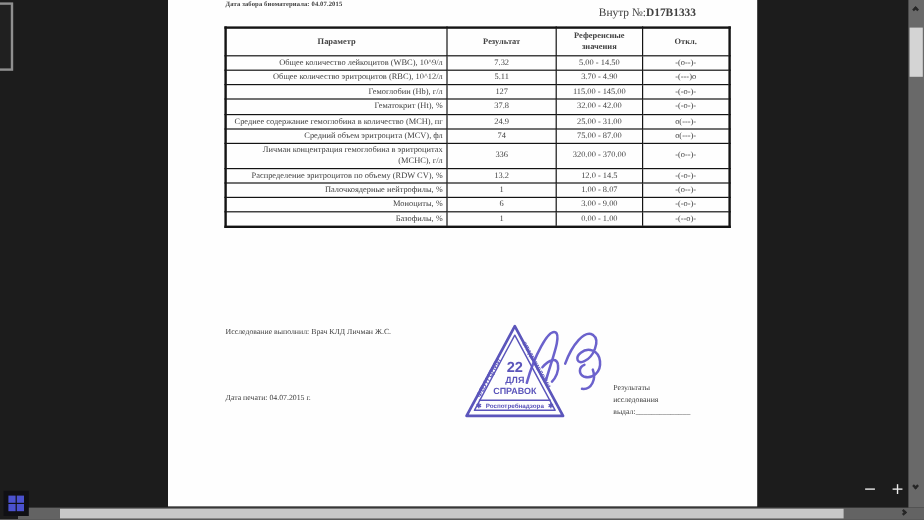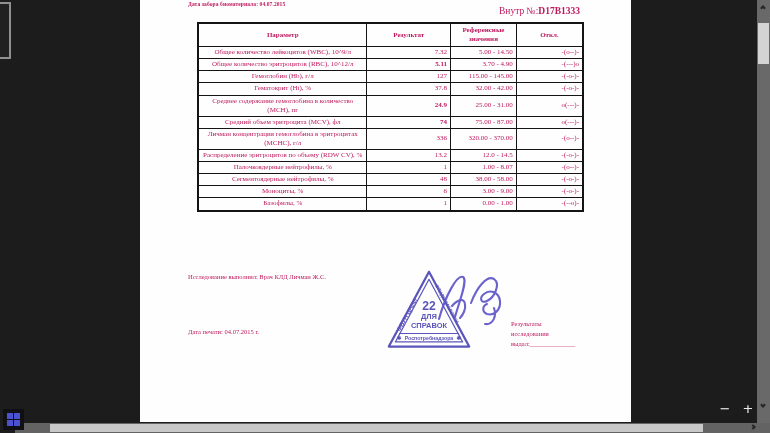--- a/index.html
+++ b/index.html
@@ -6,33 +6,33 @@
   html,body { width:770px; height:433px; overflow:hidden; }
   body { background:#1c1c1c; font-family:"Liberation Serif", serif; position:relative; }
 
   .app { position:absolute; inset:0; width:770px; height:433px; background:#1c1c1c; overflow:hidden; }
 
   
   .thumb-outline { position:absolute; left:-6px; top:2px; width:17px; height:57px;
                    border:2px solid #8f8f8f; background:#202020; }
 
   
-  .page { position:absolute; left:140px; top:0; width:491px; height:422px; background:#fefefe; color:#be185d; }
+  .page { position:absolute; left:140px; top:0; width:491px; height:422px; background:#fefefe; color:#404040; }
 
   .collection-date { position:absolute; left:48px; top:1px; font-size:5.5px; font-weight:bold; letter-spacing:.1px; }
   .internal-no { position:absolute; right:51px; top:6px; font-size:9.5px; }
   .internal-no b { font-weight:bold; }
 
-  table.report { position:absolute; left:57px; top:22px; width:387px;
+  table.report { position:absolute; left:47px; top:22px; width:422px;
                  border-collapse:collapse; border:2px solid #141414; font-size:7px; line-height:1.3; }
   table.report th, table.report td { border:1px solid #141414; padding:1px 3px; vertical-align:middle; }
   table.report th { font-weight:bold; text-align:center; padding:2px 2px; }
-  td.res, td.ref, td.dev { text-align:right; white-space:nowrap; }
-  td.param { text-align:center; }
-  tr.bold-result td.res { font-weight:bold; }
+  td.res, td.ref, td.dev { text-align:center; white-space:nowrap; }
+  td.param { text-align:right; }
+  tr.bold-result td.res { font-weight:normal; }
 
   .performed { position:absolute; left:48px; top:273px; font-size:6.5px; }
   .print-date { position:absolute; left:48px; top:328px; font-size:6.5px; }
 
   .issued { position:absolute; left:371px; top:319px; font-size:6.5px; line-height:1.55; }
 
   .stamp-wrap { position:absolute; left:246px; top:268px; width:86px; height:88px; }
   .sig-wrap   { position:absolute; left:293px; top:267px; width:74px; height:64px; }
 
   
@@ -137,26 +137,20 @@
           <td class="param">Распределение эритроцитов по объему (RDW CV), %</td>
           <td class="res">13.2</td>
           <td class="ref">12.0 - 14.5</td>
           <td class="dev">-(-о-)-</td>
         </tr>
         <tr>
           <td class="param">Палочкоядерные нейтрофилы, %</td>
           <td class="res">1</td>
           <td class="ref">1.00 - 8.07</td>
           <td class="dev">-(о--)-</td>
-        </tr>
-        <tr>
-          <td class="param">Сегментоядерные нейтрофилы, %</td>
-          <td class="res">48</td>
-          <td class="ref">38.00 - 58.00</td>
-          <td class="dev">-(-о-)-</td>
         </tr>
         <tr>
           <td class="param">Моноциты, %</td>
           <td class="res">6</td>
           <td class="ref">3.00 - 9.00</td>
           <td class="dev">-(-о-)-</td>
         </tr>
         <tr>
           <td class="param">Базофилы, %</td>
           <td class="res">1</td>

